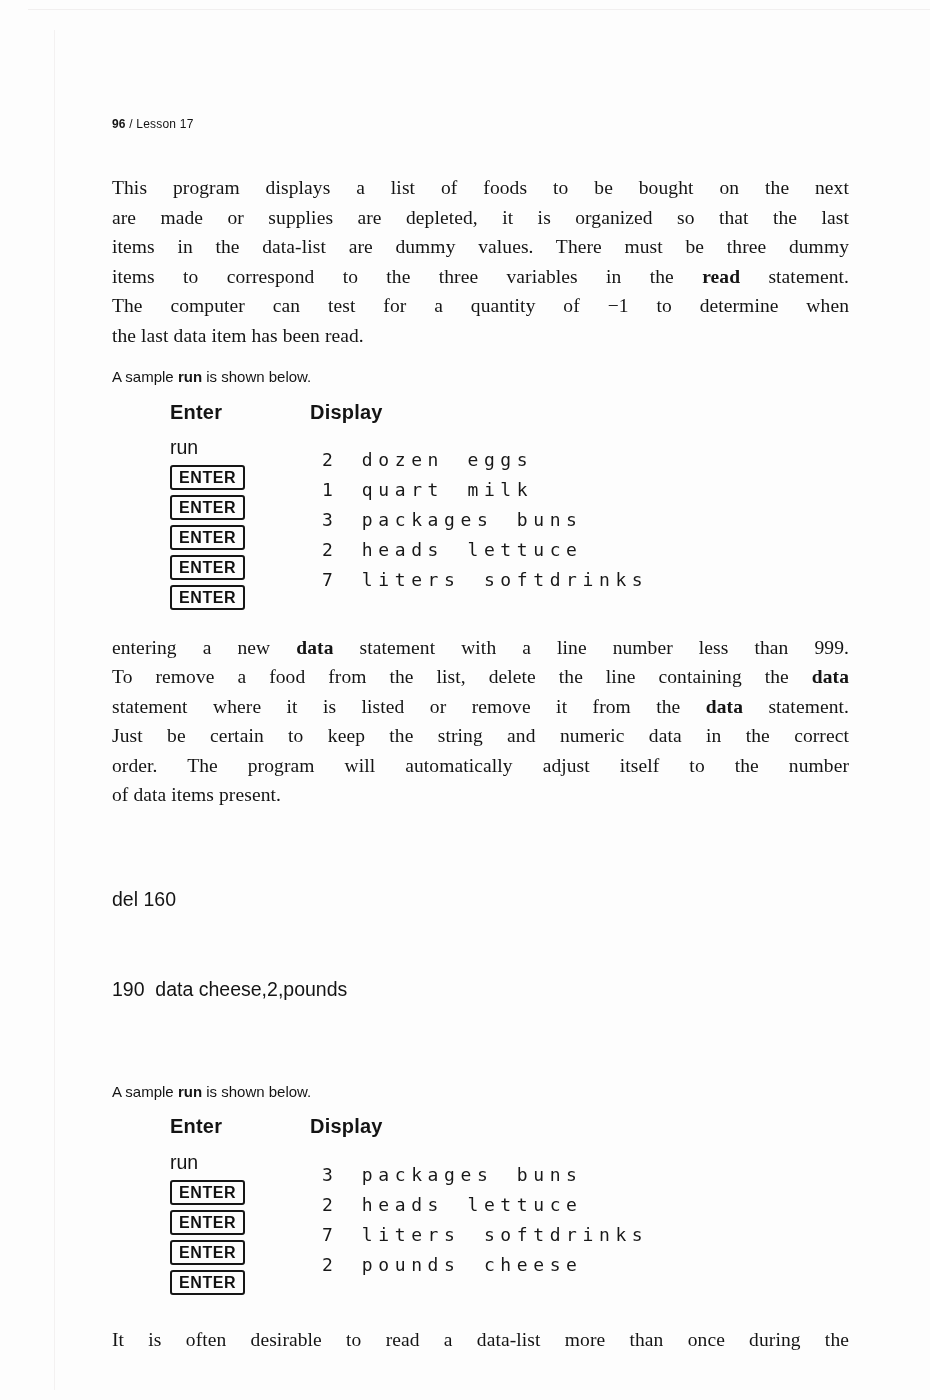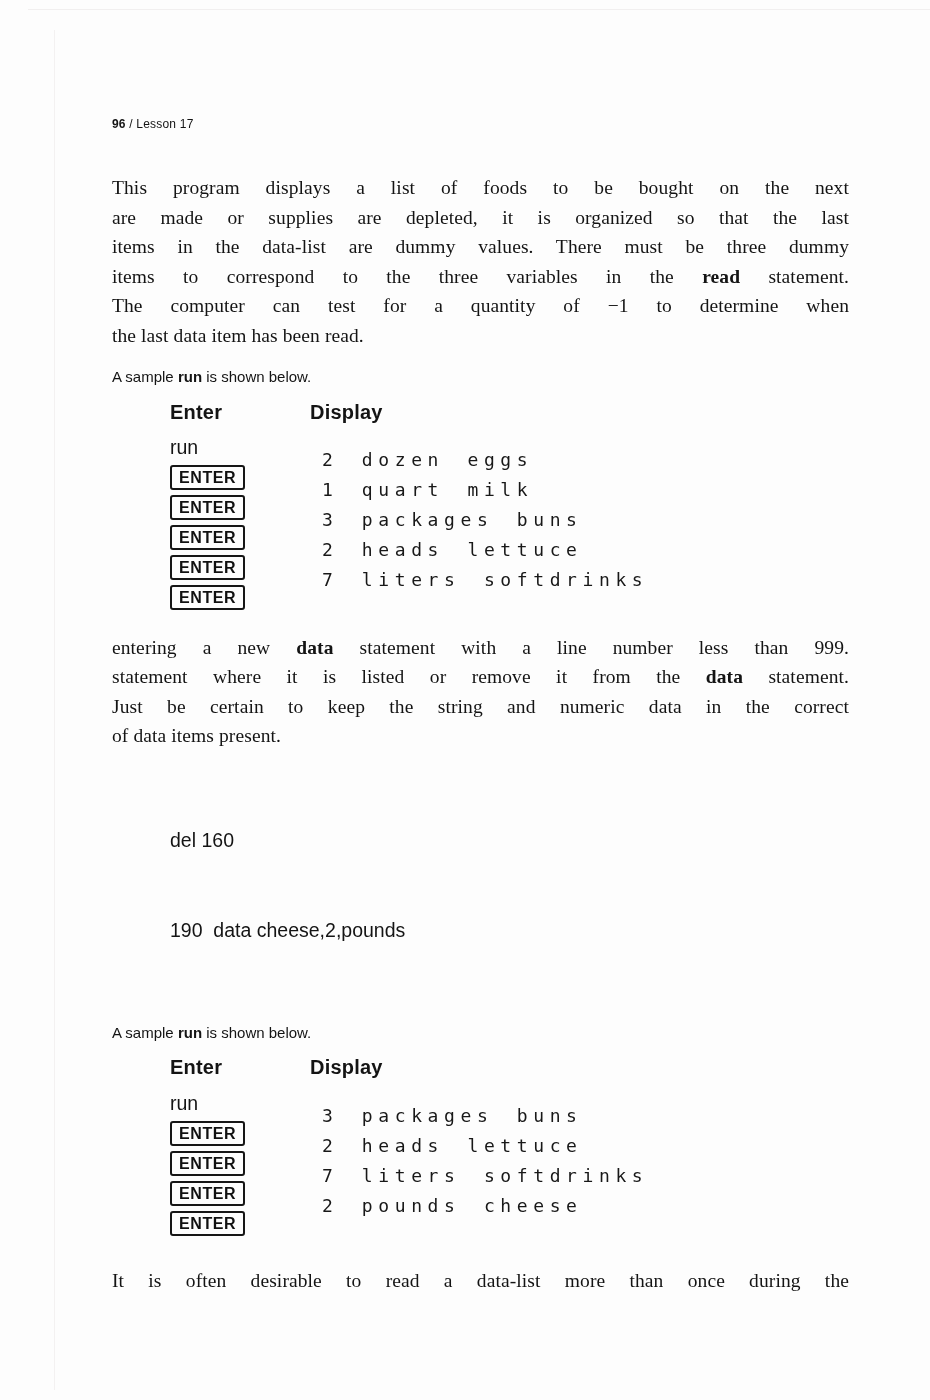--- a/index.html
+++ b/index.html
@@ -46,21 +46,21 @@
     font-family: "DejaVu Sans Mono", monospace;
     font-size: 18px;
     letter-spacing: 5.6px;
     word-spacing: 7px;
     color: #181818;
     padding-left: 12px;
     white-space: pre;
     margin-top: 24px;
   }
 
-  .code-block { margin-top: 14px; margin-left: 58px; font-size: 19.5px; line-height: 30px; white-space: pre; }
+  .code-block { margin-top: 14px; font-size: 19.5px; line-height: 30px; white-space: pre; }
 </style>
 </head>
 <body>
 
 <div class="scan-edge-top"></div>
 <div class="scan-edge-left"></div>
 
 <div class="content">
 
   <div class="page-header"><span class="b">96</span><span> / Lesson 17</span></div>
@@ -118,22 +118,24 @@
     <div class="rt-cell">
         <span class="enter-key">ENTER</span>
       </div>
     <div class="rt-cell">
         <span class="display-line"></span>
       </div>
   </div>
 
   <div class="para para2">
       <div class="pline"><span>entering a new </span><span class="b">data</span><span> statement with a line number less than 999.</span></div>
+      <div class="pline"><span>To remove a food from the list, delete the line containing the </span><span class="b">data</span></div>
       <div class="pline"><span>statement where it is listed or remove it from the </span><span class="b">data</span><span> statement.</span></div>
       <div class="pline"><span>Just be certain to keep the string and numeric data in the correct</span></div>
+      <div class="pline"><span>order. The program will automatically adjust itself to the number</span></div>
       <div class="pline pline-last"><span>of data items present.</span></div>
     </div>
 
   <div class="code-block">
     <div>del 160</div>
     <div>190  data cheese,2,pounds</div>
   </div>
 
   <div class="sample-intro sample-intro2"><span>A sample </span><span class="b">run</span><span> is shown below.</span></div>
 

